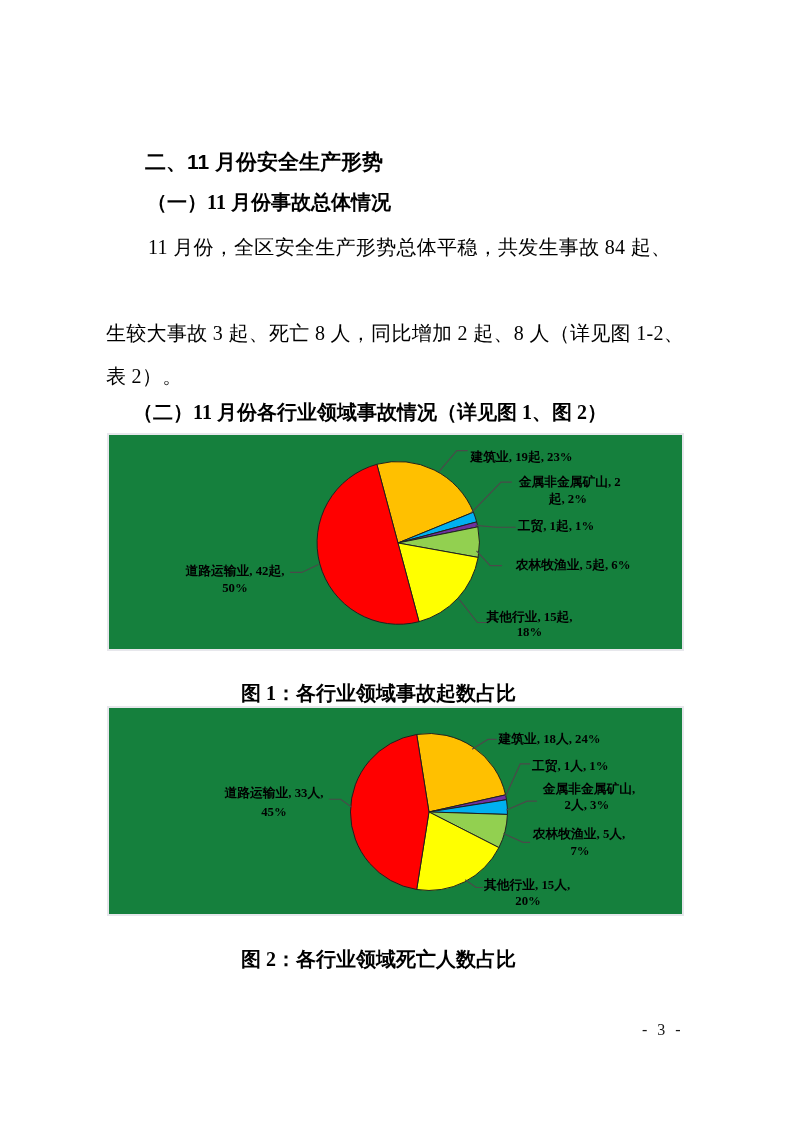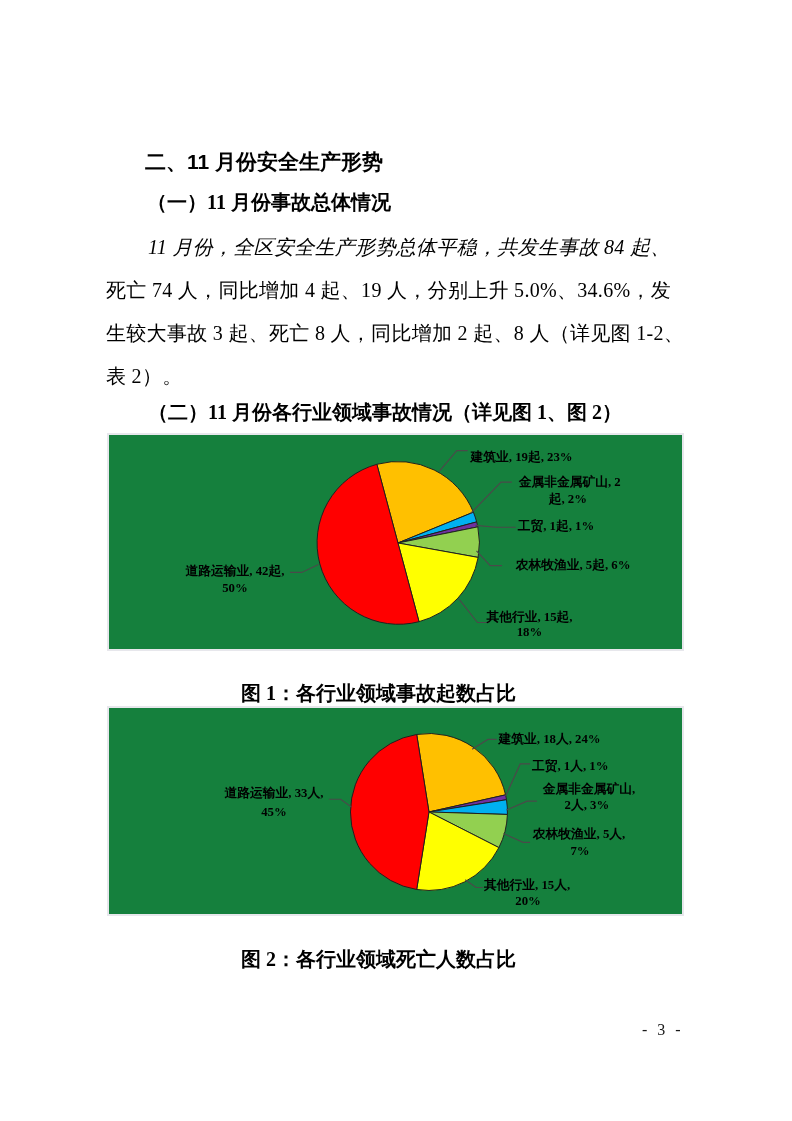--- a/index.html
+++ b/index.html
@@ -26,26 +26,25 @@
 </style>
 </head>
 <body>
 
 <div class="page">
 
   <div class="abs h1" style="left:145px;top:151px;">二、11 月份安全生产形势</div>
 
   <div class="abs sub" style="left:147px;top:192px;">（一）11 月份事故总体情况</div>
 
-  <div class="abs pline" style="left:148px;top:237px;font-style:italic;">11 月份，全区安全生产形势总体平稳，共发生事故 84 起、</div>
-  <div class="abs pline" style="left:106px;top:280px;">死亡 74 人，同比增加 4 起、19 人，分别上升 5.0%、34.6%，发</div>
+  <div class="abs pline" style="left:148px;top:237px;">11 月份，全区安全生产形势总体平稳，共发生事故 84 起、</div>
   <div class="abs pline" style="left:106px;top:323px;">生较大事故 3 起、死亡 8 人，同比增加 2 起、8 人（详见图 1-2、</div>
   <div class="abs pline" style="left:106px;top:366px;">表 2）。</div>
 
-  <div class="abs sub" style="left:148px;top:402px;text-align:center;">（二）11 月份各行业领域事故情况（详见图 1、图 2）</div>
+  <div class="abs sub" style="left:133px;top:402px;text-align:center;">（二）11 月份各行业领域事故情况（详见图 1、图 2）</div>
 
   <div class="chart-box" id="chartbox-0" style="left: 107px; top: 433px; width: 577px; height: 218px;"><svg viewBox="0 0 577 218" width="573" height="214">
         <path d="M 291 110 L 269.52 29.83 A 83 83 0 0 1 367.85 78.64 Z" fill="#FFC000" stroke="#1f1f1f" stroke-width="1" stroke-linejoin="round"></path>
         <path d="M 291 110 L 367.85 78.64 A 83 83 0 0 1 371.17 88.52 Z" fill="#00B0F0" stroke="#1f1f1f" stroke-width="1" stroke-linejoin="round"></path>
         <path d="M 291 110 L 371.17 88.52 A 83 83 0 0 1 372.36 93.59 Z" fill="#7030A0" stroke="#1f1f1f" stroke-width="1" stroke-linejoin="round"></path>
         <path d="M 291 110 L 372.36 93.59 A 83 83 0 0 1 372.69 124.70 Z" fill="#92D050" stroke="#1f1f1f" stroke-width="1" stroke-linejoin="round"></path>
         <path d="M 291 110 L 372.69 124.70 A 83 83 0 0 1 312.48 190.17 Z" fill="#FFFF00" stroke="#1f1f1f" stroke-width="1" stroke-linejoin="round"></path>
         <path d="M 291 110 L 312.48 190.17 A 83 83 0 0 1 269.52 29.83 Z" fill="#FF0000" stroke="#1f1f1f" stroke-width="1" stroke-linejoin="round"></path>
         <polyline points="333,37 351,16 362,16" fill="none" stroke="#4a4a4a" stroke-width="1.2"></polyline>
         <text x="365" y="26" text-anchor="start" class="slice-label">建筑业, 19起, 23%</text>

